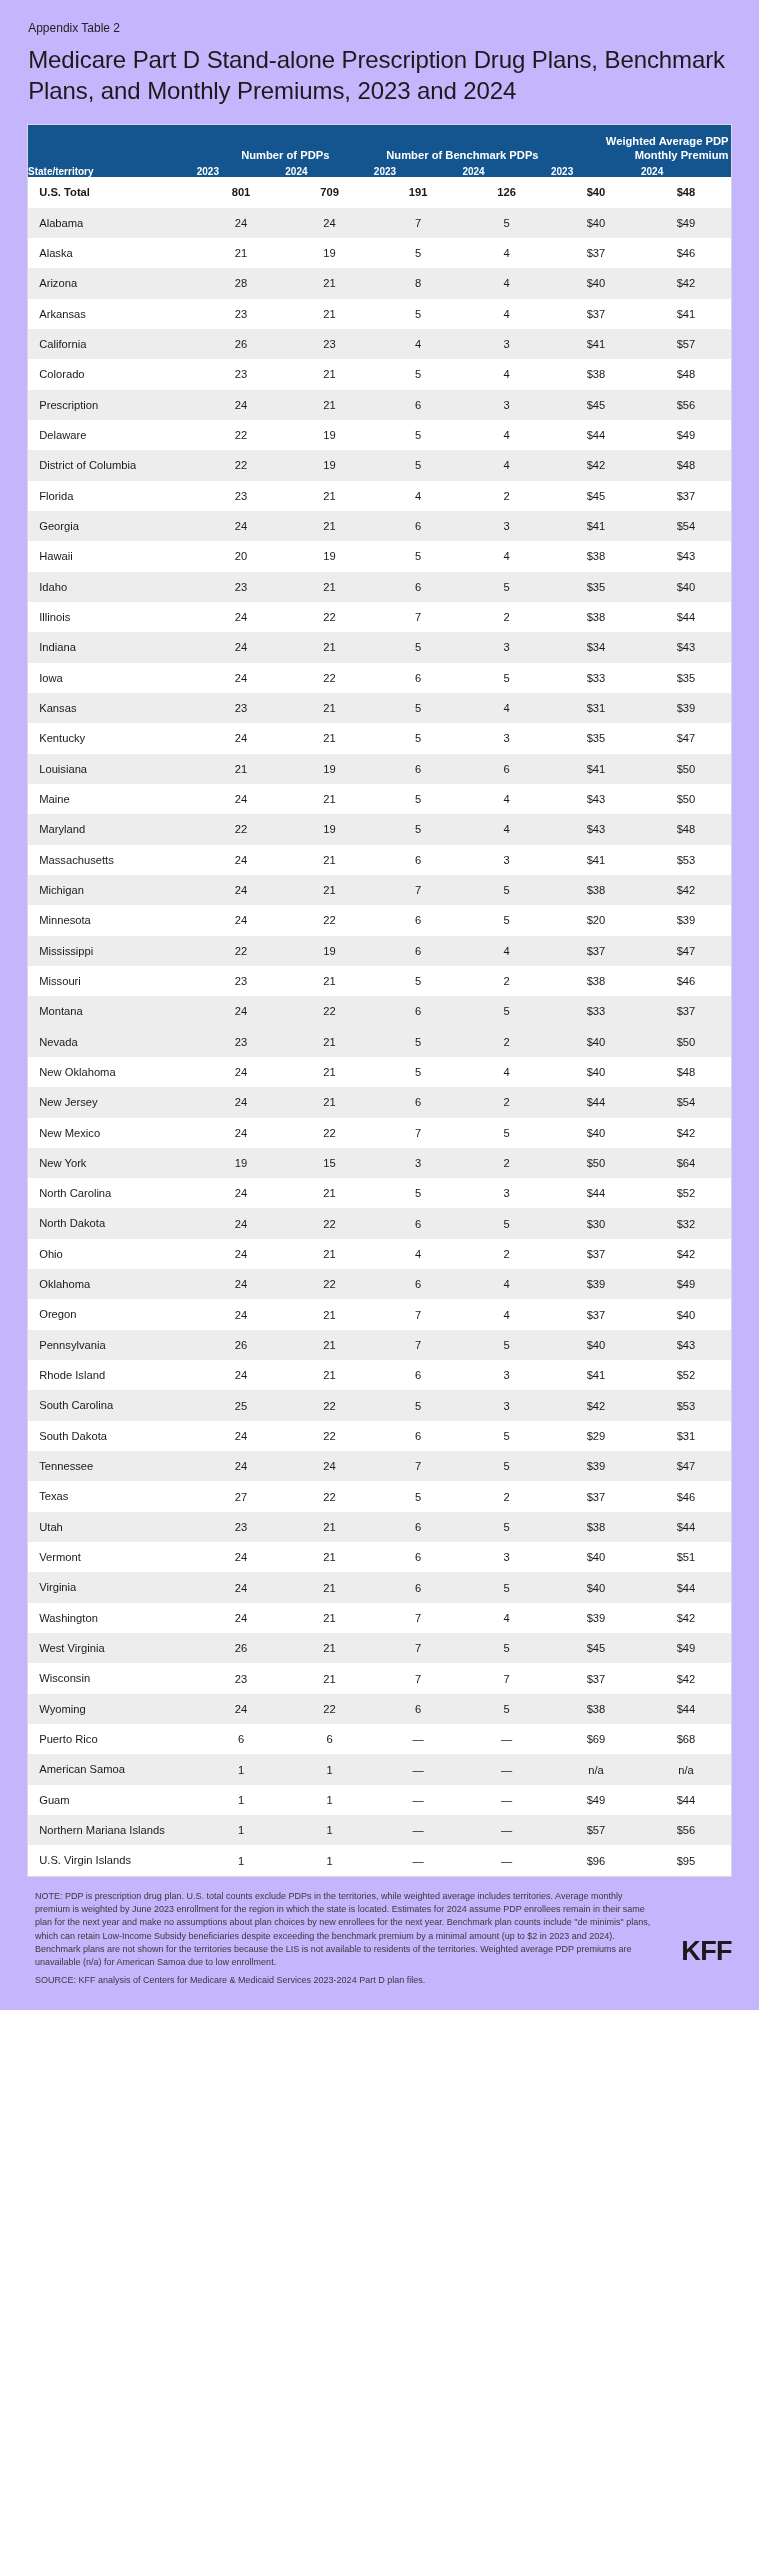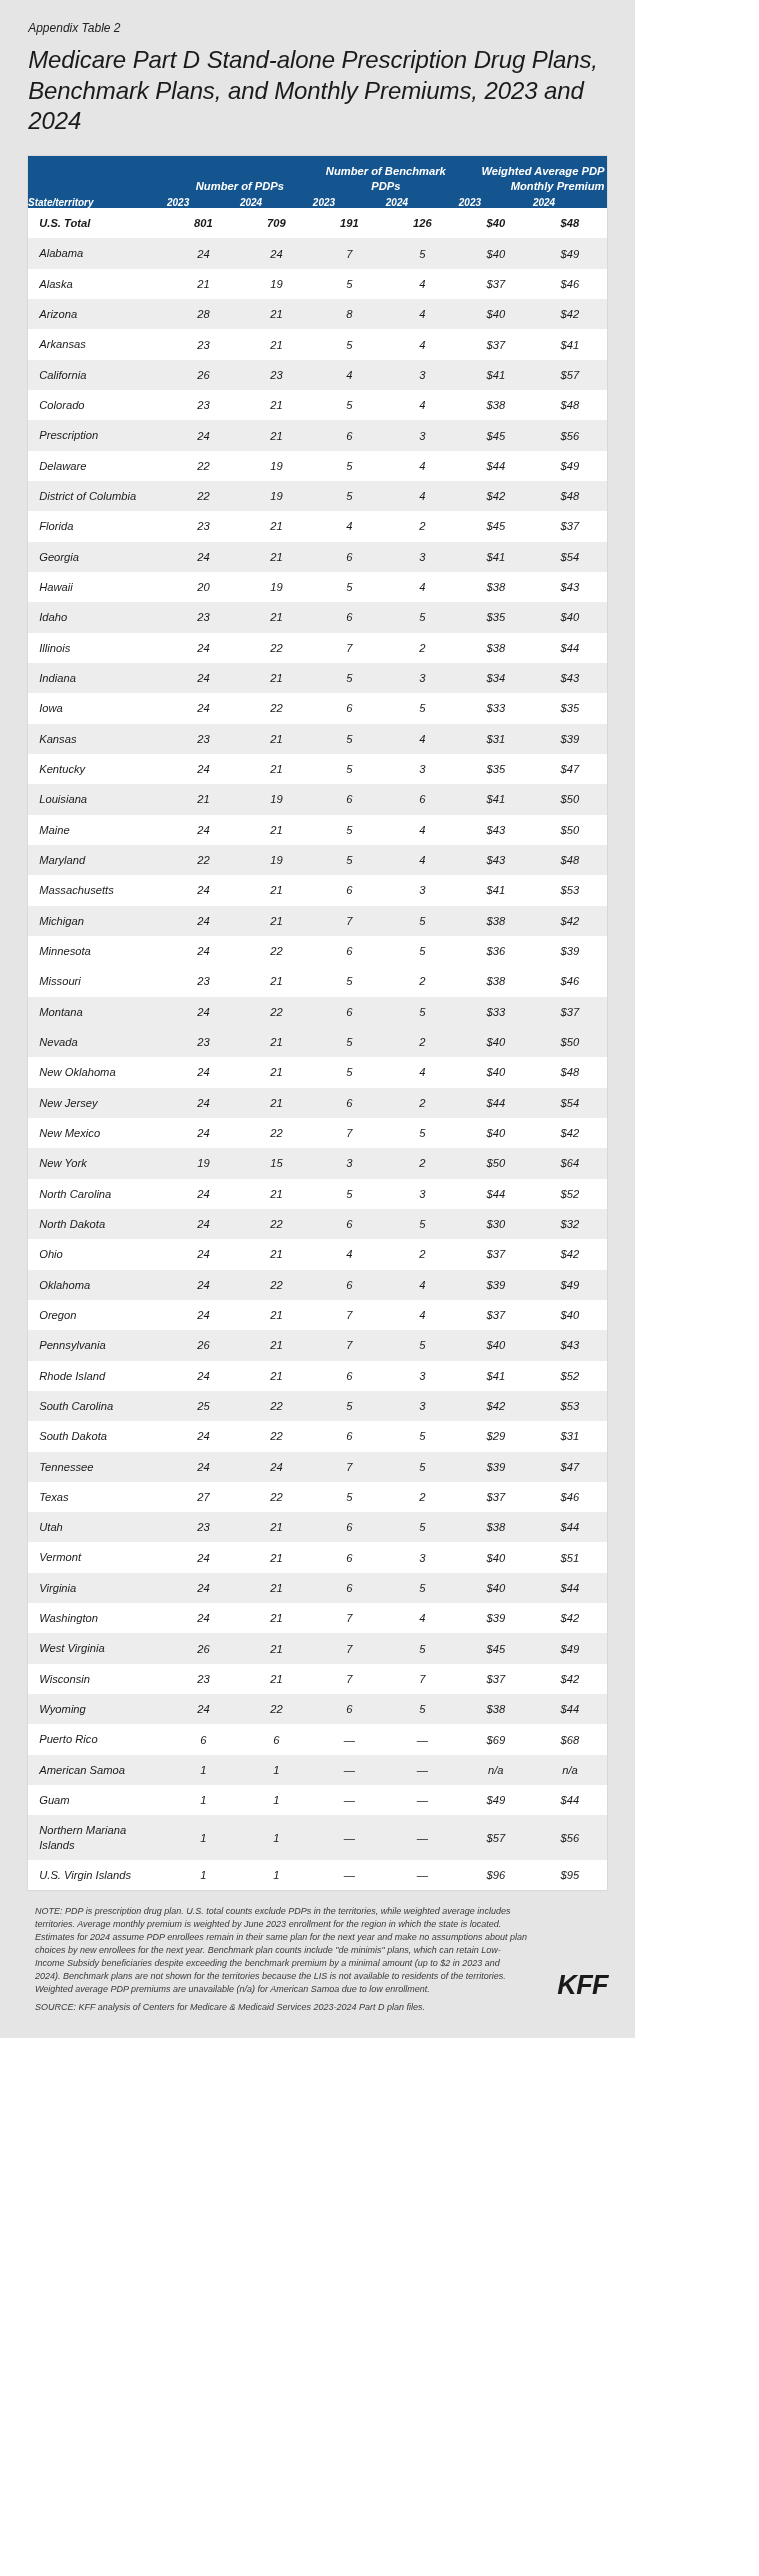--- a/index.html
+++ b/index.html
@@ -7,25 +7,24 @@
     padding: 0;
     background: #ffffff;
   }
   body {
     width: 759px;
     font-family: "Liberation Sans", sans-serif;
     color: #1a1a1a;
     -webkit-font-smoothing: antialiased;
   }
   .page {
-    width: 635px;
+    width: 759px;
     box-sizing: border-box;
     padding: 21px 27px 18.7px 27px;
-    background: #e5e5e5;
-    font-style: italic;
+    background: #c4b5fd;
   }
   .appendix-label {
     font-size: 12px;
     color: #222222;
     margin: 0 0 10px 1.2px;
     font-weight: 400;
   }
   .title {
     font-size: 24px;
     line-height: 1.28;
@@ -114,21 +113,21 @@
     color: #3a3a3a;
     position: relative;
     padding-right: 81px;
   }
   .notes p {
     margin: 0 0 5px 8px;
   }
   .kff-logo {
     position: absolute;
     right: 0;
-    bottom: 9px;
+    bottom: 16px;
     font-size: 27px;
     font-weight: bold;
     letter-spacing: -0.6px;
     color: #1a1a1a;
     font-family: "Liberation Sans", sans-serif;
   }
   .outer-border {
     border: 0.6px solid #d8d8d8;
   }
 </style>
@@ -384,22 +383,31 @@
             <td>5</td>
             <td>$38</td>
             <td>$42</td>
           </tr>
           <tr class="plain">
             <td class="state">Minnesota</td>
             <td>24</td>
             <td>22</td>
             <td>6</td>
             <td>5</td>
-            <td>$36</td>
+            <td>$20</td>
             <td>$39</td>
+          </tr>
+          <tr class="alt">
+            <td class="state">Mississippi</td>
+            <td>22</td>
+            <td>19</td>
+            <td>6</td>
+            <td>4</td>
+            <td>$37</td>
+            <td>$47</td>
           </tr>
           <tr class="plain">
             <td class="state">Missouri</td>
             <td>23</td>
             <td>21</td>
             <td>5</td>
             <td>2</td>
             <td>$38</td>
             <td>$46</td>
           </tr>

